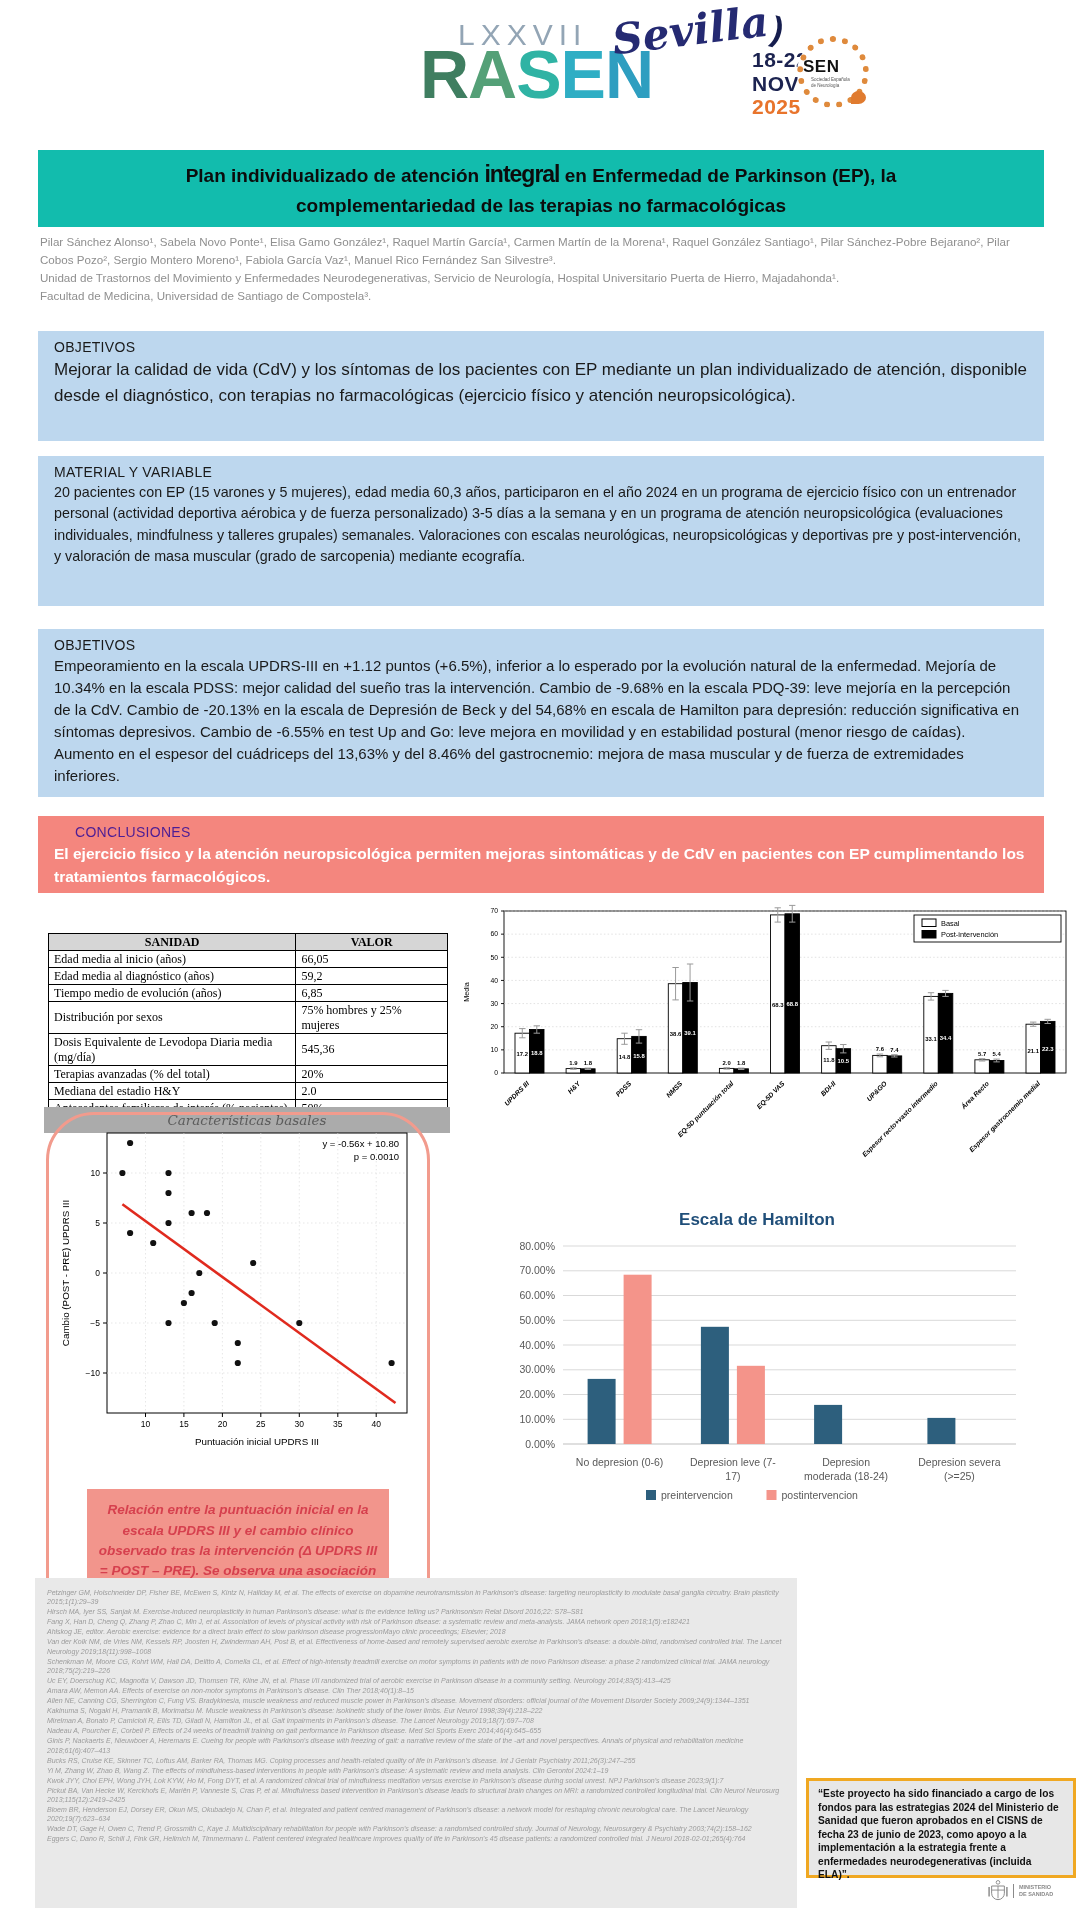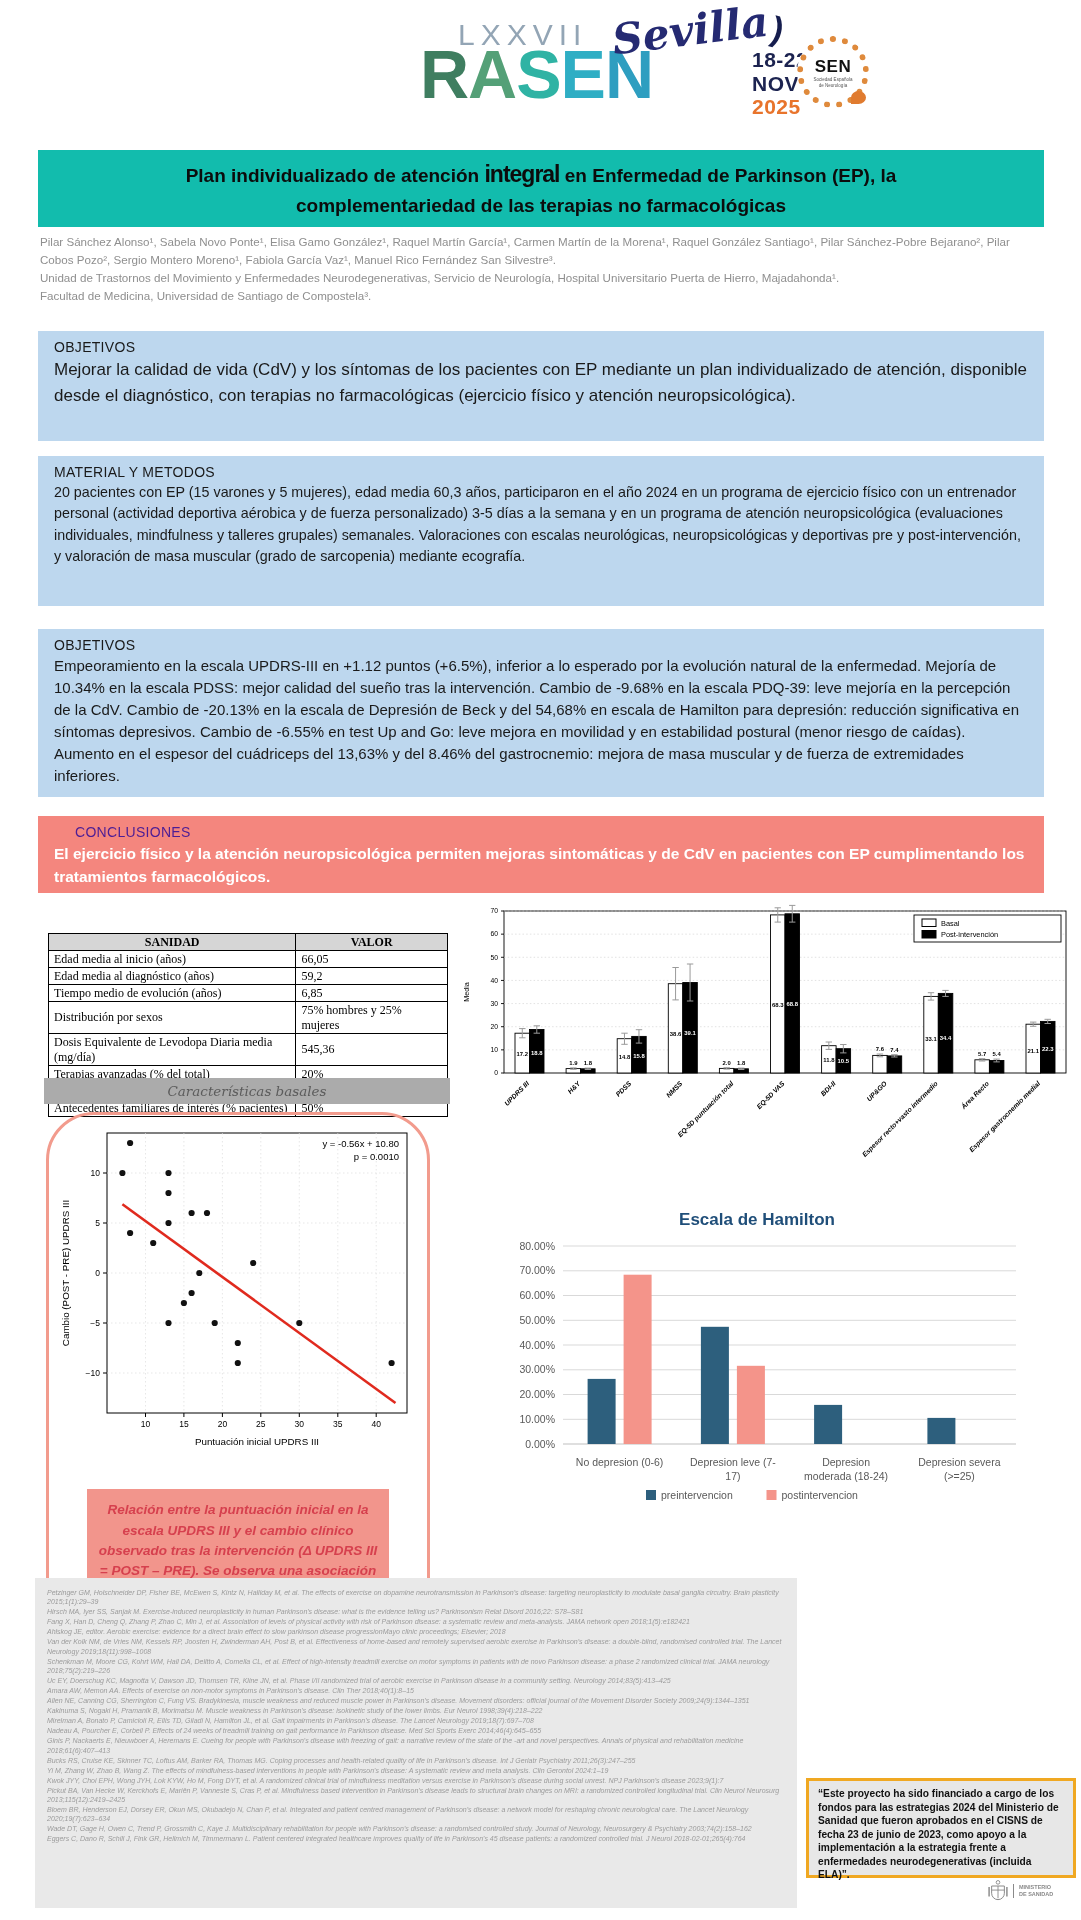--- a/index.html
+++ b/index.html
@@ -13,21 +13,21 @@
           line-height:1;letter-spacing:-1px;}
   .sevilla{position:absolute;left:612px;top:6px;font-family:"DejaVu Serif",serif;
           font-style:italic;font-weight:bold;font-size:42px;color:#252a72;
           transform:rotate(-7deg);}
   .sevilla-swash{position:absolute;left:772px;top:10px;font-size:34px;color:#151d4e;
           transform:rotate(14deg);font-weight:bold;}
   .dates{position:absolute;left:752px;top:48px;font-size:21px;font-weight:600;
           color:#1c2350;line-height:1.12;letter-spacing:.5px;}
   .dates .year{color:#E8742C;}
   .sen-logo{position:absolute;left:797px;top:36px;width:72px;height:72px;border-radius:50%;
-          border:6px dotted #DF8A3C;box-sizing:border-box;background:#fff;text-align:center;}
+          border:6px dotted #DF8A3C;box-sizing:border-box;background:#fff;text-align:left;}
   .sen-acronym{font-size:17px;font-weight:800;color:#111;margin-top:15px;letter-spacing:.5px;}
   .sen-sub{font-size:4.5px;color:#555;width:44px;margin:0 auto;line-height:1.25;}
   .sen-bubble{position:absolute;right:-3px;bottom:-2px;width:15px;height:13px;background:#E07B2F;
           border-radius:50% 50% 50% 0;}
 
   
   .title-bar{position:absolute;left:38px;top:150px;width:1006px;height:77px;background:#12BCAD;
           display:flex;align-items:center;justify-content:center;padding:16px 100px;box-sizing:border-box;}
   .title-text{font-size:19px;font-weight:700;color:#0c0c0c;line-height:1.5;text-align:center;}
   .title-highlight{font-size:23px;letter-spacing:-1px;font-weight:800;}
@@ -47,21 +47,21 @@
   #sec-conclusiones{top:816px;height:77px;background:#F4867E;color:#ffffff;}
   #sec-conclusiones .sec-heading{color:#4c1d95;font-weight:400;margin-left:21px;}
   #sec-conclusiones .sec-body{font-size:15.5px;font-weight:700;line-height:1.5;}
 
   
   .table-wrap{position:absolute;left:48px;top:933px;width:400px;font-family:"Liberation Serif",serif;}
   .table-wrap table{border-collapse:collapse;width:100%;}
   .table-wrap th,.table-wrap td{border:1px solid #000;font-size:12px;padding:.5px 5px;height:14.5px;}
   .table-wrap th{background:#D6D6D6;text-align:center;font-weight:bold;}
   .table-wrap td:first-child{width:62%;}
-  .table-caption{position:absolute;left:44px;top:1078px;width:406px;height:26px;background:#ABABAB;
+  .table-caption{position:absolute;left:44px;top:1107px;width:406px;height:26px;background:#ABABAB;
           color:#5c5c5c;font-style:italic;font-size:13.5px;display:flex;align-items:center;
           justify-content:center;font-family:"DejaVu Serif",serif;}
 
   
   #chart-outcomes{position:absolute;left:456px;top:903px;width:620px;height:262px;}
   .scatter-box{position:absolute;left:46px;top:1112px;width:378px;height:512px;
           border:3px solid #F29B8D;border-radius:48px;}
   #chart-scatter{position:absolute;left:6px;top:8px;width:366px;height:352px;}
   .scatter-caption{position:absolute;left:38px;top:374px;width:302px;height:124px;background:#F2958C;
           display:flex;align-items:center;justify-content:center;padding:6px 10px;box-sizing:border-box;}
@@ -109,21 +109,21 @@
     <div>Pilar Sánchez Alonso¹, Sabela Novo Ponte¹, Elisa Gamo González¹, Raquel Martín García¹, Carmen Martín de la Morena¹, Raquel González Santiago¹, Pilar Sánchez-Pobre Bejarano², Pilar Cobos Pozo², Sergio Montero Moreno¹, Fabiola García Vaz¹, Manuel Rico Fernández San Silvestre³.</div>
     <div>Unidad de Trastornos del Movimiento y Enfermedades Neurodegenerativas, Servicio de Neurología, Hospital Universitario Puerta de Hierro, Majadahonda¹.</div>
     <div>Facultad de Medicina, Universidad de Santiago de Compostela³.</div>
   </div>
 
   <div class="section" id="sec-objetivos">
     <div class="sec-heading">OBJETIVOS</div>
     <div class="sec-body">Mejorar la calidad de vida (CdV) y los síntomas de los pacientes con EP mediante un plan individualizado de atención, disponible desde el diagnóstico, con terapias no farmacológicas (ejercicio físico y atención neuropsicológica).</div>
   </div>
   <div class="section" id="sec-material">
-    <div class="sec-heading">MATERIAL Y METODOS</div>
+    <div class="sec-heading">MATERIAL Y VARIABLE</div>
     <div class="sec-body">20 pacientes con EP (15 varones y 5 mujeres), edad media 60,3 años, participaron en el año 2024 en un programa de ejercicio físico con un entrenador personal (actividad deportiva aérobica y de fuerza personalizado) 3-5 días a la semana y en un programa de atención neuropsicológica (evaluaciones individuales, mindfulness y talleres grupales) semanales. Valoraciones con escalas neurológicas, neuropsicológicas y deportivas pre y post-intervención, y valoración de masa muscular (grado de sarcopenia) mediante ecografía.</div>
   </div>
   <div class="section" id="sec-resultados">
     <div class="sec-heading">OBJETIVOS</div>
     <div class="sec-body">Empeoramiento en la escala UPDRS-III en +1.12 puntos (+6.5%), inferior a lo esperado por la evolución natural de la enfermedad. Mejoría de 10.34% en la escala PDSS: mejor calidad del sueño tras la intervención. Cambio de -9.68% en la escala PDQ-39: leve mejoría en la percepción de la CdV. Cambio de -20.13% en la escala de Depresión de Beck y del 54,68% en escala de Hamilton para depresión: reducción significativa en síntomas depresivos. Cambio de -6.55% en test Up and Go: leve mejora en movilidad y en estabilidad postural (menor riesgo de caídas). Aumento en el espesor del cuádriceps del 13,63% y del 8.46% del gastrocnemio: mejora de masa muscular y de fuerza de extremidades inferiores.</div>
   </div>
   <div class="section" id="sec-conclusiones">
     <div class="sec-heading">CONCLUSIONES</div>
     <div class="sec-body">El ejercicio físico y la atención neuropsicológica permiten mejoras sintomáticas y de CdV en pacientes con EP cumplimentando los tratamientos farmacológicos.</div>
   </div>

